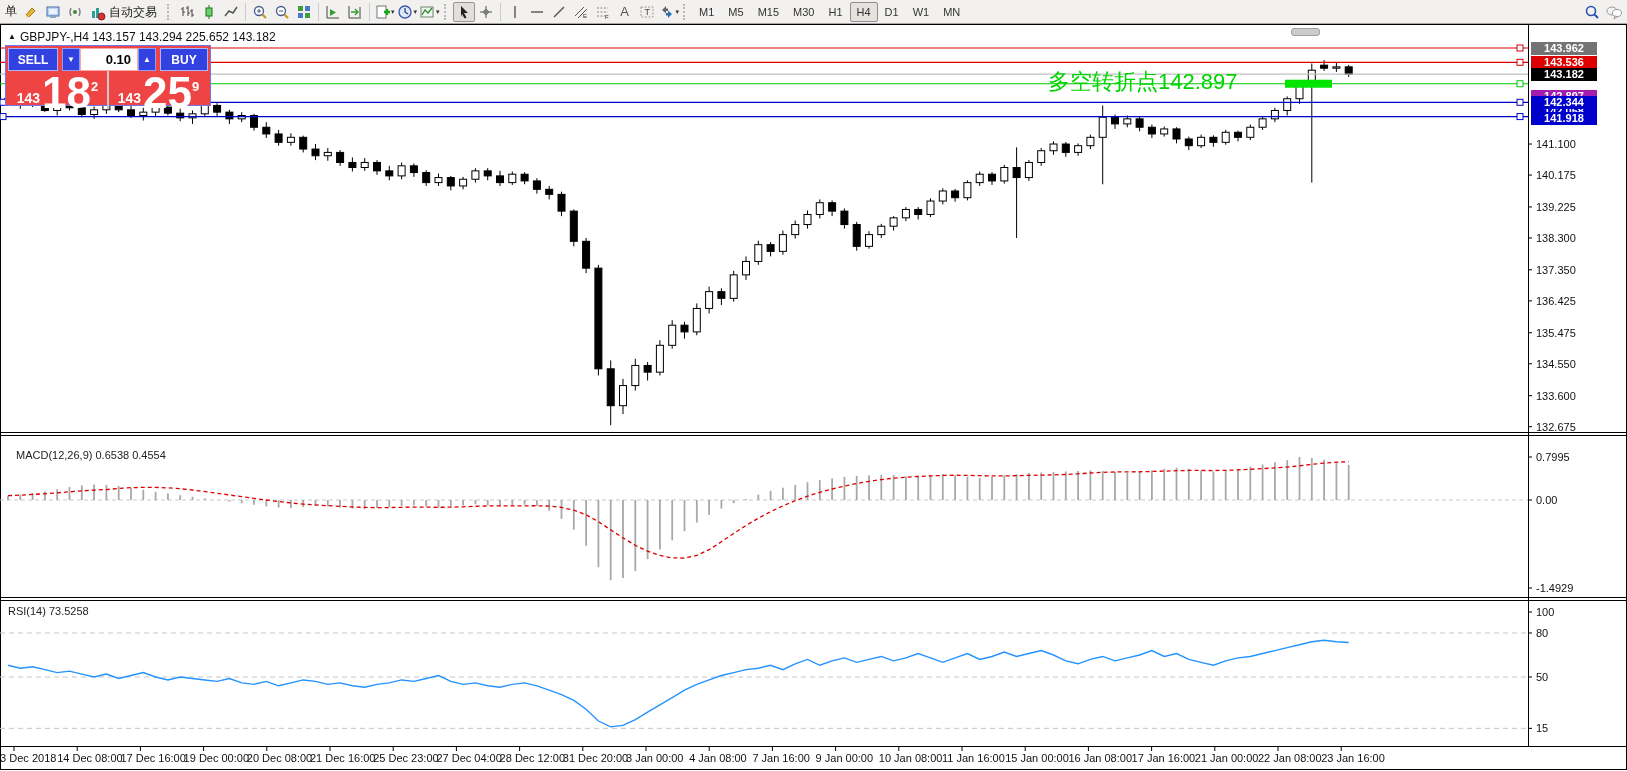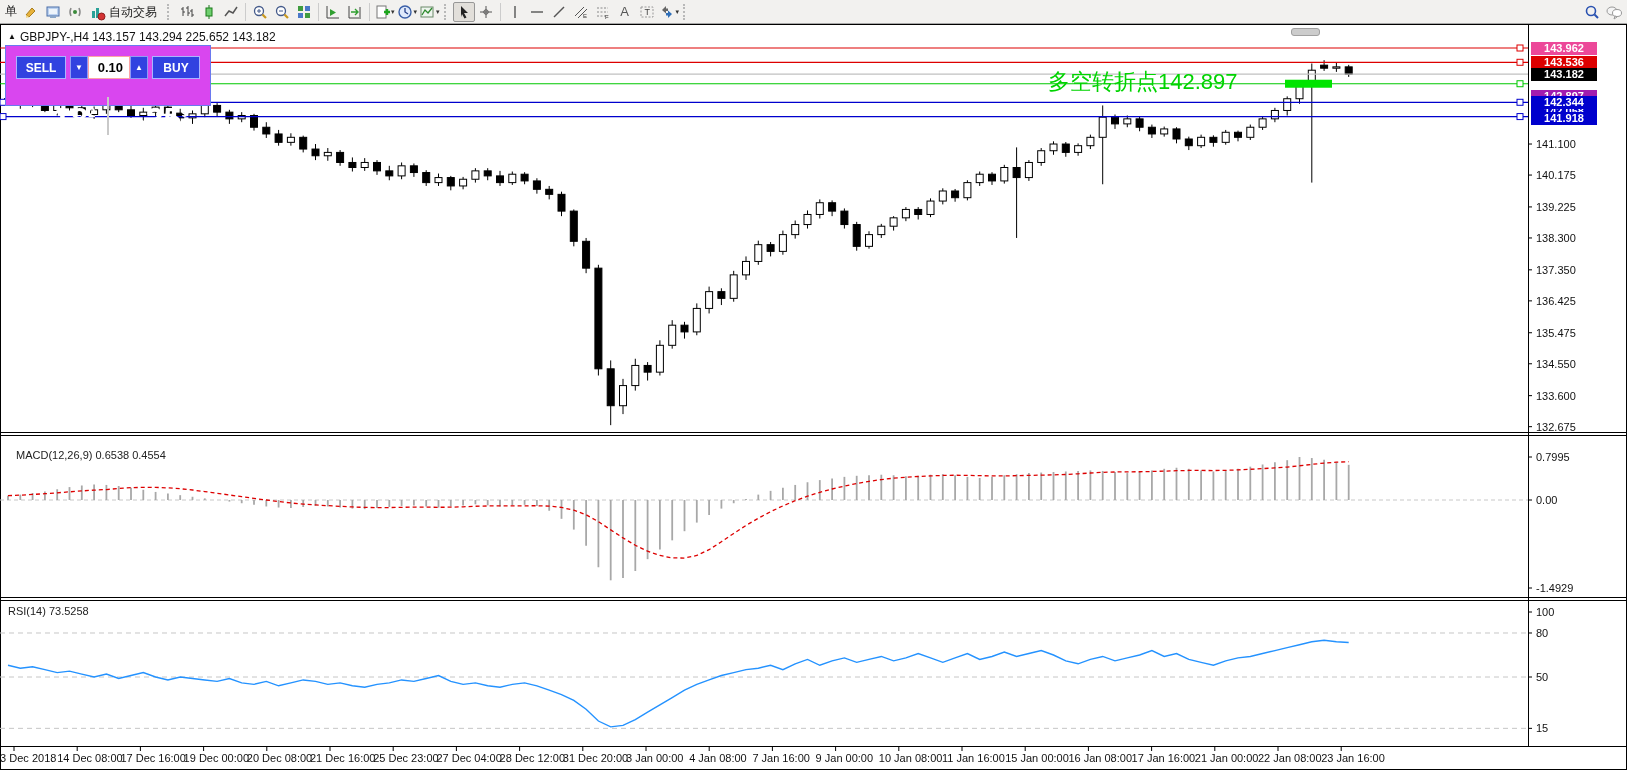--- a/index.html
+++ b/index.html
@@ -17,31 +17,31 @@
   #tb-right{margin-left:auto;display:flex;align-items:center;}
   
   #chart-svg{position:absolute;left:0;top:0;z-index:1;}
   #symbol-line{position:absolute;left:8px;top:30px;font-size:12px;color:#111;z-index:5;white-space:nowrap;}
   #symbol-line .tri{font-size:8px;margin-right:4px;vertical-align:2px;color:#111;}
   #macd-label{position:absolute;left:8px;top:449px;font-size:11px;color:#222;z-index:5;margin-left:8px;}
   #rsi-label{position:absolute;left:8px;top:605px;font-size:11px;color:#222;z-index:5;}
   #annotation{position:absolute;left:1048px;top:67px;font-size:22px;font-weight:normal;z-index:6;white-space:nowrap;}
   #scroll-thumb{position:absolute;left:1291px;top:28px;width:27px;height:6px;background:#cccccc;border:1px solid #a0a0a0;border-radius:3px;z-index:6;}
   
-  #trade-panel{position:absolute;left:5px;top:45px;width:206px;height:61px;background:#d946ef;border:1px solid #6a79ef;box-sizing:border-box;z-index:20;padding:10px;}
+  #trade-panel{position:absolute;left:5px;top:45px;width:206px;height:61px;background:#ef4444;border:1px solid #6a79ef;box-sizing:border-box;z-index:20;padding:2px;}
   #tp-row1{display:flex;height:23px;align-items:stretch;}
   .tp-btn{background:#3142e0;border:1px solid #aab4ff;color:#fff;font-size:12px;font-weight:bold;display:flex;align-items:center;justify-content:center;box-sizing:border-box;}
   #sell-btn{width:50px;}
   #buy-btn{width:48px;}
   .tp-spin{width:18px;background:#3142e0;border:1px solid #8f9bf5;color:#fff;font-size:8px;display:flex;align-items:center;justify-content:center;box-sizing:border-box;}
   #volume-input{flex:1;background:#ffffff;border:1px solid #fca5a5;color:#000;font-size:13px;font-weight:bold;text-align:right;padding-right:6px;font-family:"Liberation Sans",sans-serif;box-sizing:border-box;min-width:0;}
-  #tp-row2{display:flex;height:38px;margin-top:18px;}
+  #tp-row2{display:flex;height:38px;margin-top:0;}
   .tp-price{flex:1;display:flex;align-items:flex-end;justify-content:center;color:#fff;padding-bottom:1px;}
   .tp-price .sm{font-size:14px;font-weight:bold;margin-right:2px;margin-bottom:2px;}
-  .tp-price .big{font-size:32px;font-weight:bold;line-height:30px;}
+  .tp-price .big{font-size:44px;font-weight:bold;line-height:30px;}
   .tp-price .sup{font-size:13px;font-weight:bold;margin-bottom:14px;}
   #tp-div{width:2px;background:#c9c9c9;}
   
   .price-tag{position:absolute;left:1531px;width:66px;height:13px;line-height:13px;font-size:11px;font-weight:bold;color:#fff;text-align:center;z-index:4;}
   .icon-svg{display:block;}
 </style>
 </head>
 <body>
 
 <div id="app">
@@ -203,20 +203,31 @@
         </svg>
       </span>
     <span class="tb-btn" style="width:auto;">
         <svg class="icon-svg" width="16" height="16">
           <path d="M3 6l4-4v2.5h2V7H7v2.5z" fill="#666"></path>
           <path d="M13 10l-4 4v-2.5H7V9h2V6.5z" fill="#2f6fb8"></path>
         </svg>
         <span class="caret">▾</span>
       </span>
     <span class="tb-grip"></span>
+    <span id="tf-group" style="display: flex;">
+        <span class="tf-btn">M1</span>
+        <span class="tf-btn">M5</span>
+        <span class="tf-btn">M15</span>
+        <span class="tf-btn">M30</span>
+        <span class="tf-btn">H1</span>
+        <span class="tf-btn active">H4</span>
+        <span class="tf-btn">D1</span>
+        <span class="tf-btn">W1</span>
+        <span class="tf-btn">MN</span>
+      </span>
     <div id="tb-right">
       <span class="tb-btn">
           <svg class="icon-svg" width="16" height="16">
             <circle cx="7" cy="7" r="4.5" fill="none" stroke="#2a52b0" stroke-width="1.6"></circle>
             <line x1="10.5" y1="10.5" x2="14" y2="14" stroke="#2a52b0" stroke-width="2"></line>
           </svg>
         </span>
       <span class="tb-btn">
           <svg class="icon-svg" width="18" height="16">
             <ellipse cx="7" cy="7" rx="5" ry="4" fill="#f4f4f4" stroke="#999"></ellipse>
@@ -696,20 +707,20 @@
 
   <div id="annotation" style="color: rgb(0, 212, 0);">多空转折点142.897</div>
 
   <div id="macd-label">MACD(12,26,9) 0.6538 0.4554</div>
   <div id="rsi-label">RSI(14) 73.5258</div>
 
   <div id="scroll-thumb"></div>
 
   <div id="tags-layer">
       <div class="price-tag" style="top: 105.379px; background: rgb(0, 0, 205);">142.058</div>
-      <div class="price-tag" style="top: 41.5px; background: #ec4899;">143.962</div>
+      <div class="price-tag" style="top: 41.5px; background: #737373;">143.962</div>
       <div class="price-tag" style="top: 55.7923px; background: rgb(221, 0, 0);">143.536</div>
       <div class="price-tag" style="top: 67.669px; background: rgb(0, 0, 0);">143.182</div>
       <div class="price-tag" style="top: 90px; background: #a21caf;">142.897</div>
       <div class="price-tag" style="top: 95.7839px; background: rgb(0, 0, 205);">142.344</div>
       <div class="price-tag" style="top: 112px; background: rgb(0, 0, 205);">141.918</div>
     </div>
 </div>
 
 </body></html>

